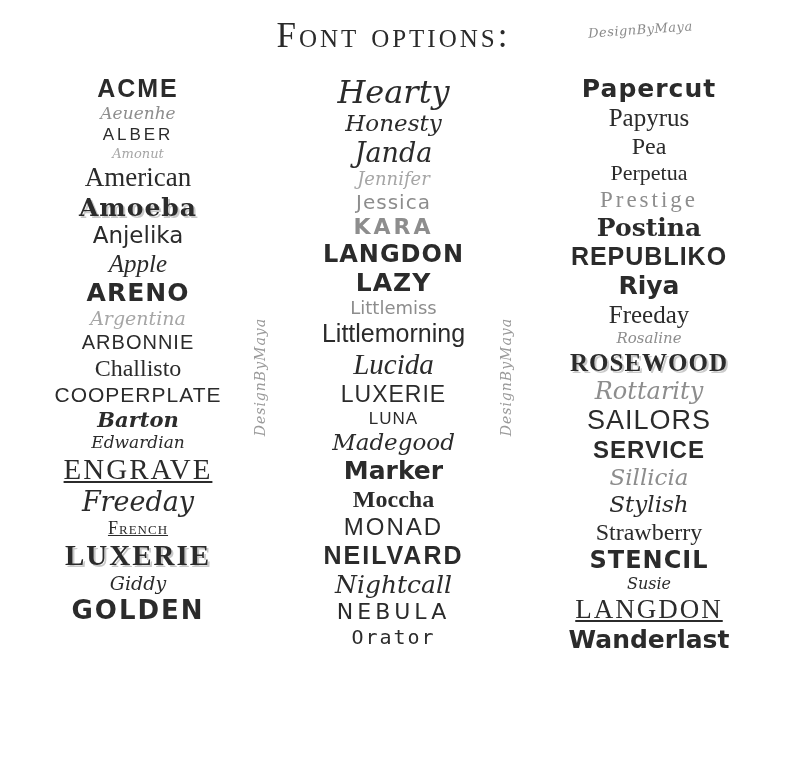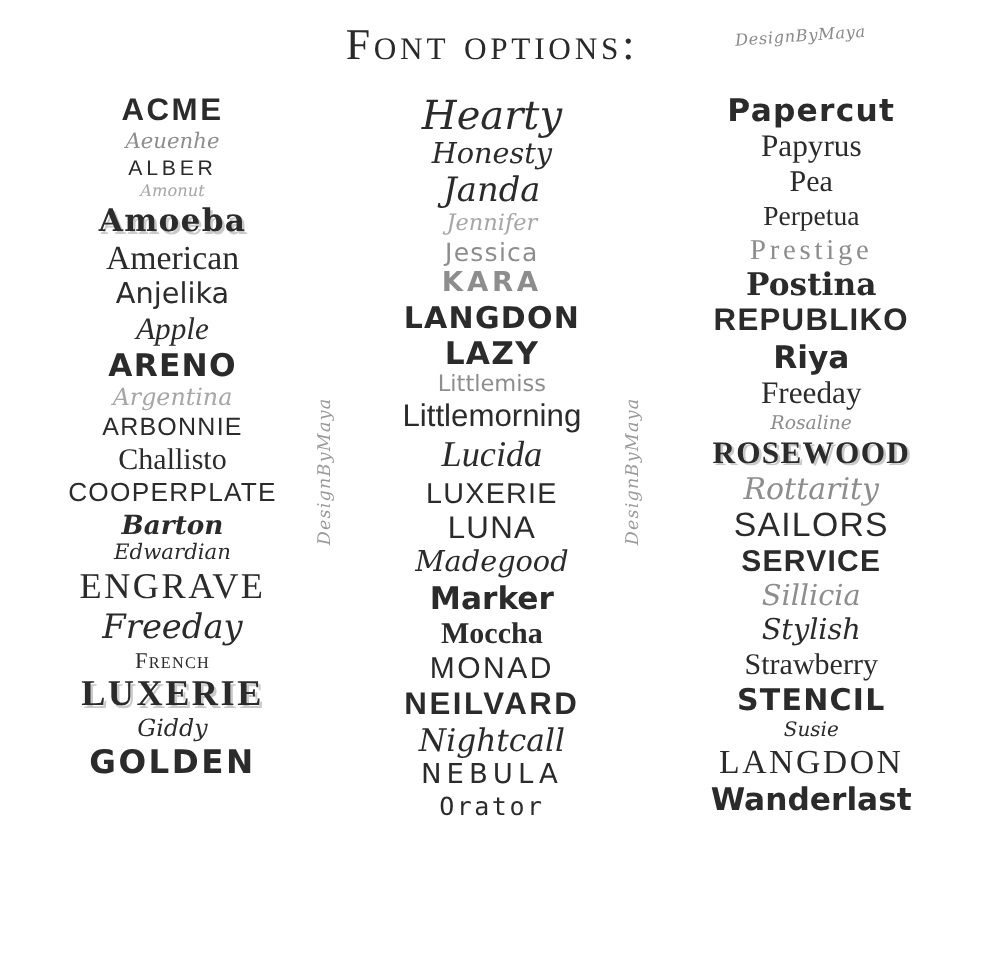--- a/index.html
+++ b/index.html
@@ -83,21 +83,21 @@
   .wm2 { left: 498px; top: 256px; }
 
   
   .s-serif       { font-family: "Liberation Serif", serif; }
   .s-sans        { font-family: "Liberation Sans", sans-serif; }
   .s-mono        { font-family: "DejaVu Sans Mono", monospace; }
   .s-djs         { font-family: "DejaVu Sans", sans-serif; }
   .s-djserif     { font-family: "DejaVu Serif", serif; }
   .it            { font-style: italic; }
   .b             { font-weight: bold; }
-  .sc            { font-variant: small-caps; }
+  .sc            { font-variant: small-caps; text-decoration: underline; }
   .lt1           { letter-spacing: 1px; }
   .lt2           { letter-spacing: 2px; }
   .lt3           { letter-spacing: 3px; }
   .lt4           { letter-spacing: 4px; }
   .gray          { color: #8d8d8d; }
   .gray2         { color: #a6a6a6; }
   .shadowed {
     text-shadow: 2px 2px 0 #c9c9c9;
   }
 </style>
@@ -111,22 +111,22 @@
     <div class="watermark-top">DesignByMaya</div>
   </div>
 
   <div class="columns">
 
     <div class="col">
       <div class="fi s-sans b lt2" style="font-size:25px">ACME</div>
       <div class="fi s-djserif it gray" style="font-size:17px">Aeuenhe</div>
       <div class="fi s-sans lt3" style="font-size:17px">ALBER</div>
       <div class="fi s-djserif it gray2" style="font-size:13px">Amonut</div>
+      <div class="fi s-serif" style="font-size:27px">American</div>
       <div class="fi s-djserif b shadowed" style="font-size:25px;letter-spacing:1px">Amoeba</div>
-      <div class="fi s-serif" style="font-size:27px">American</div>
       <div class="fi s-djs" style="font-size:23px">Anjelika</div>
       <div class="fi s-serif it" style="font-size:25px">Apple</div>
       <div class="fi s-djs b lt1" style="font-size:25px">ARENO</div>
       <div class="fi s-djserif it gray2" style="font-size:19px">Argentina</div>
       <div class="fi s-sans lt1" style="font-size:20px">ARBONNIE</div>
       <div class="fi s-serif" style="font-size:24px">Challisto</div>
       <div class="fi s-sans lt1" style="font-size:21px">COOPERPLATE</div>
       <div class="fi s-djserif b it" style="font-size:21px">Barton</div>
       <div class="fi s-djserif it" style="font-size:17px">Edwardian</div>
       <div class="fi s-serif sc lt2" style="font-size:29px">ENGRAVE</div>
@@ -143,21 +143,21 @@
       <div class="fi s-djserif it" style="font-size:27px">Janda</div>
       <div class="fi s-djserif it gray2" style="font-size:18px">Jennifer</div>
       <div class="fi s-djs gray" style="font-size:20px;letter-spacing:1px">Jessica</div>
       <div class="fi s-djs b lt3 gray" style="font-size:22px">KARA</div>
       <div class="fi s-djs b lt1" style="font-size:24px">LANGDON</div>
       <div class="fi s-djs b lt1" style="font-size:25px">LAZY</div>
       <div class="fi s-djs gray" style="font-size:18px">Littlemiss</div>
       <div class="fi s-sans" style="font-size:25px">Littlemorning</div>
       <div class="fi s-serif it" style="font-size:29px">Lucida</div>
       <div class="fi s-sans lt1" style="font-size:23px">LUXERIE</div>
-      <div class="fi s-sans lt1" style="font-size:25px">LUNA</div>
+      <div class="fi s-sans lt1" style="font-size:17px">LUNA</div>
       <div class="fi s-djserif it" style="font-size:23px">Madegood</div>
       <div class="fi s-djs b" style="font-size:25px">Marker</div>
       <div class="fi s-serif b" style="font-size:24px">Moccha</div>
       <div class="fi s-sans lt2" style="font-size:24px">MONAD</div>
       <div class="fi s-sans b lt2" style="font-size:25px">NEILVARD</div>
       <div class="fi s-djserif it" style="font-size:25px">Nightcall</div>
       <div class="fi s-djs lt4" style="font-size:22px">NEBULA</div>
       <div class="fi s-mono lt2" style="font-size:20px">Orator</div>
     </div>
 

